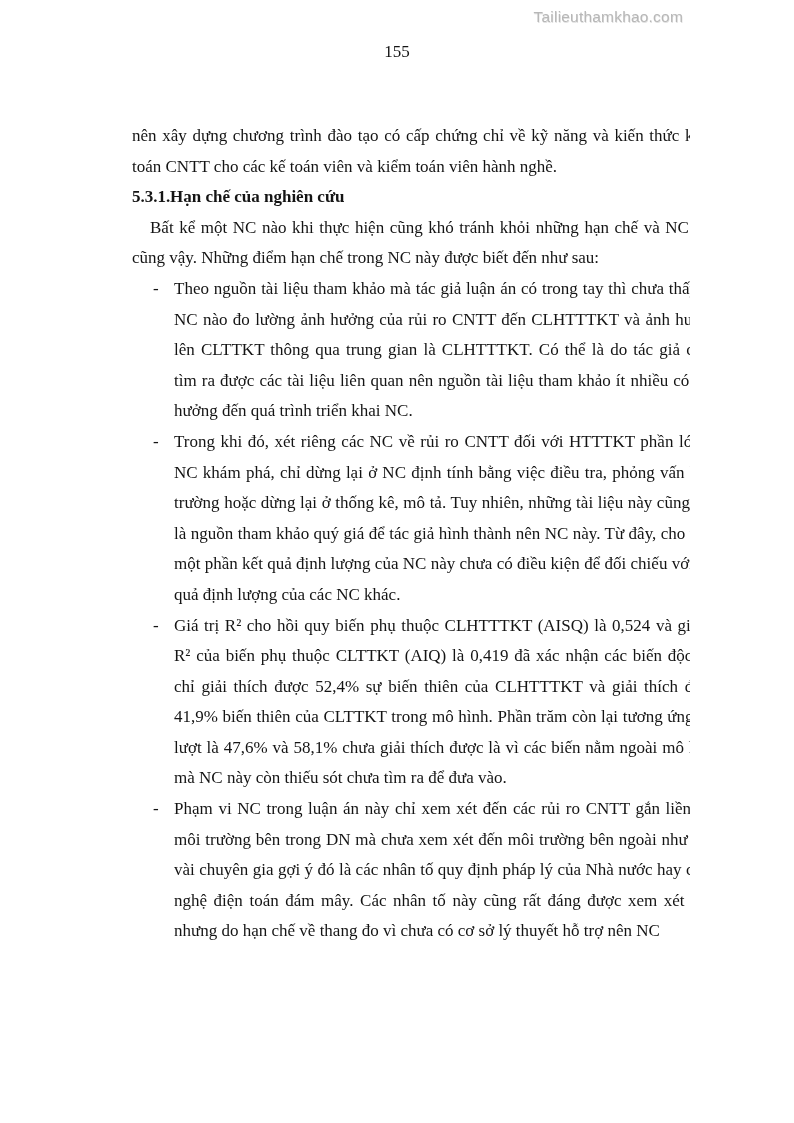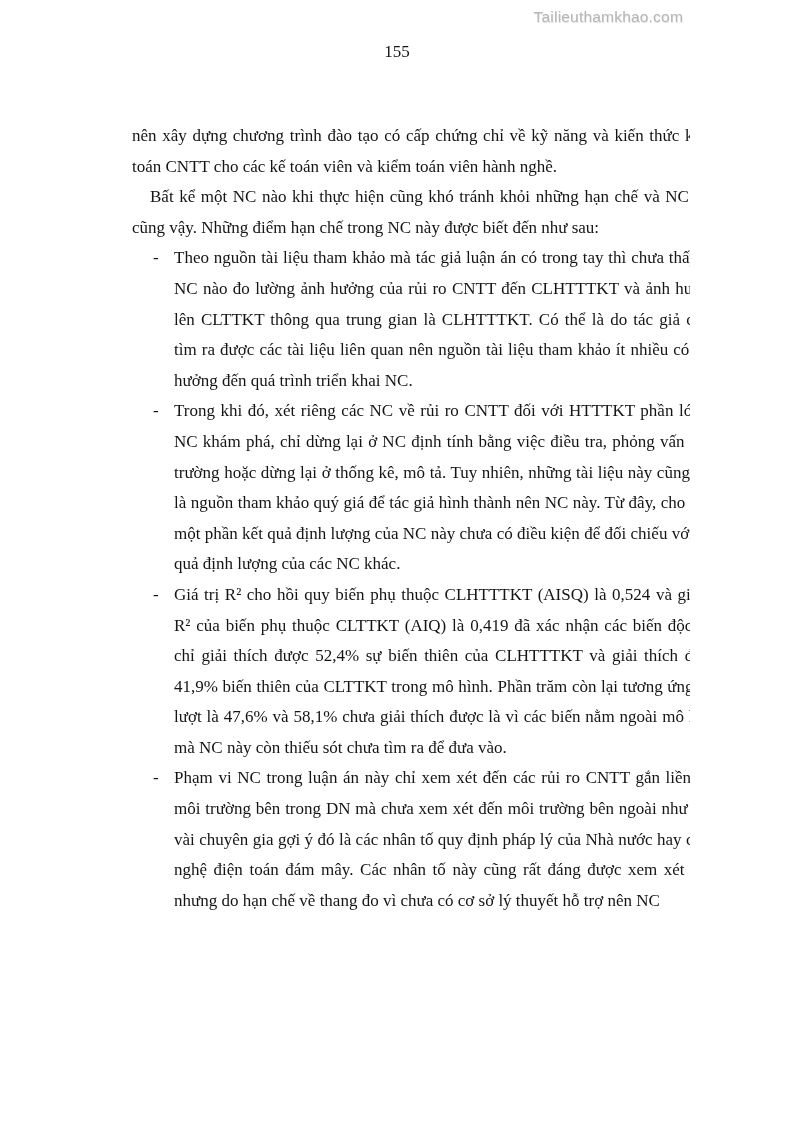--- a/index.html
+++ b/index.html
@@ -80,20 +80,23 @@
 
   <div class="watermark">Tailieuthamkhao.com</div>
 
   <div class="page-number">155</div>
 
   <div class="content">
 
     <p class="para">nên xây dựng chương trình đào tạo có cấp chứng chỉ về kỹ năng và kiến thức kiểm toán CNTT cho các kế toán viên và kiểm toán viên hành nghề.</p>
 
 
+    <div class="heading level-2">
+      <span class="hnum">5.3.1.</span><span class="htitle">Hạn chế của nghiên cứu</span>
+    </div>
 
     <p class="para first-indent">Bất kể một NC nào khi thực hiện cũng khó tránh khỏi những hạn chế và NC này cũng vậy. Những điểm hạn chế trong NC này được biết đến như sau:</p>
 
     <div class="bullet">
       <span class="dash">-</span>
       <span class="btext">Theo nguồn tài liệu tham khảo mà tác giả luận án có trong tay thì chưa thấy có NC nào đo lường ảnh hưởng của rủi ro CNTT đến CLHTTTKT và ảnh hưởng lên CLTTKT thông qua trung gian là CLHTTTKT. Có thể là do tác giả chưa tìm ra được các tài liệu liên quan nên nguồn tài liệu tham khảo ít nhiều có ảnh hưởng đến quá trình triển khai NC.</span>
     </div>
 
     <div class="bullet">
       <span class="dash">-</span>

